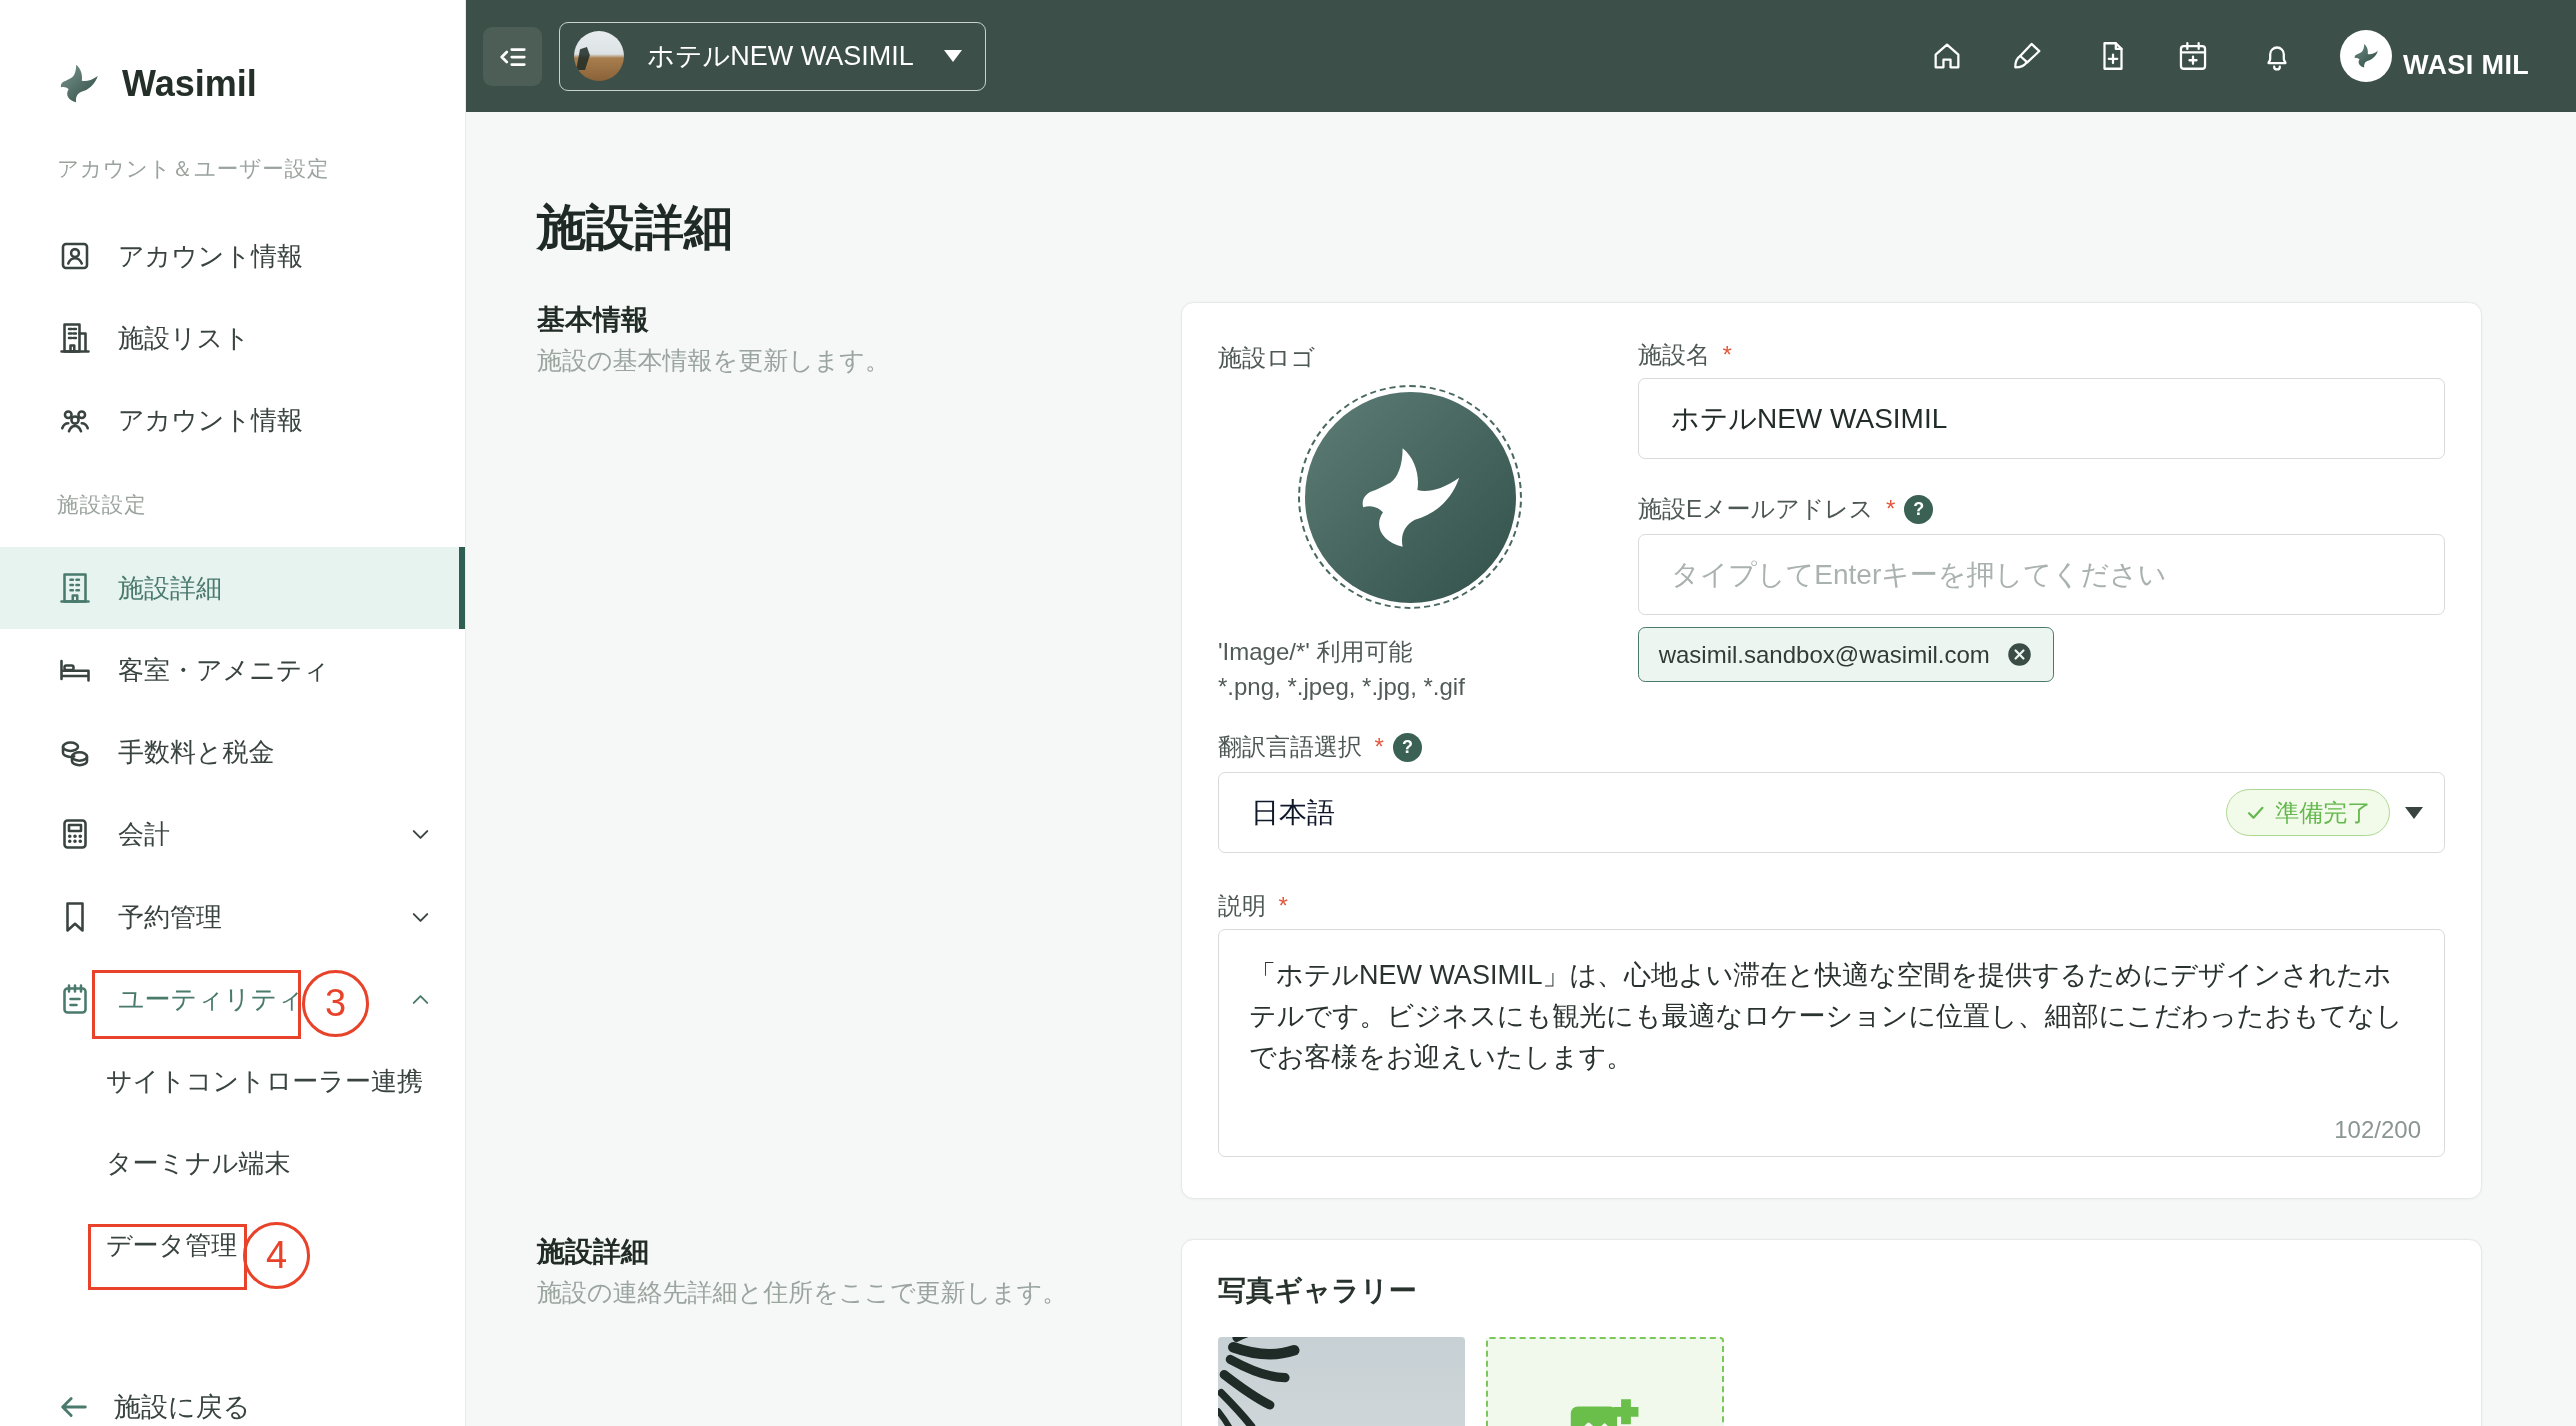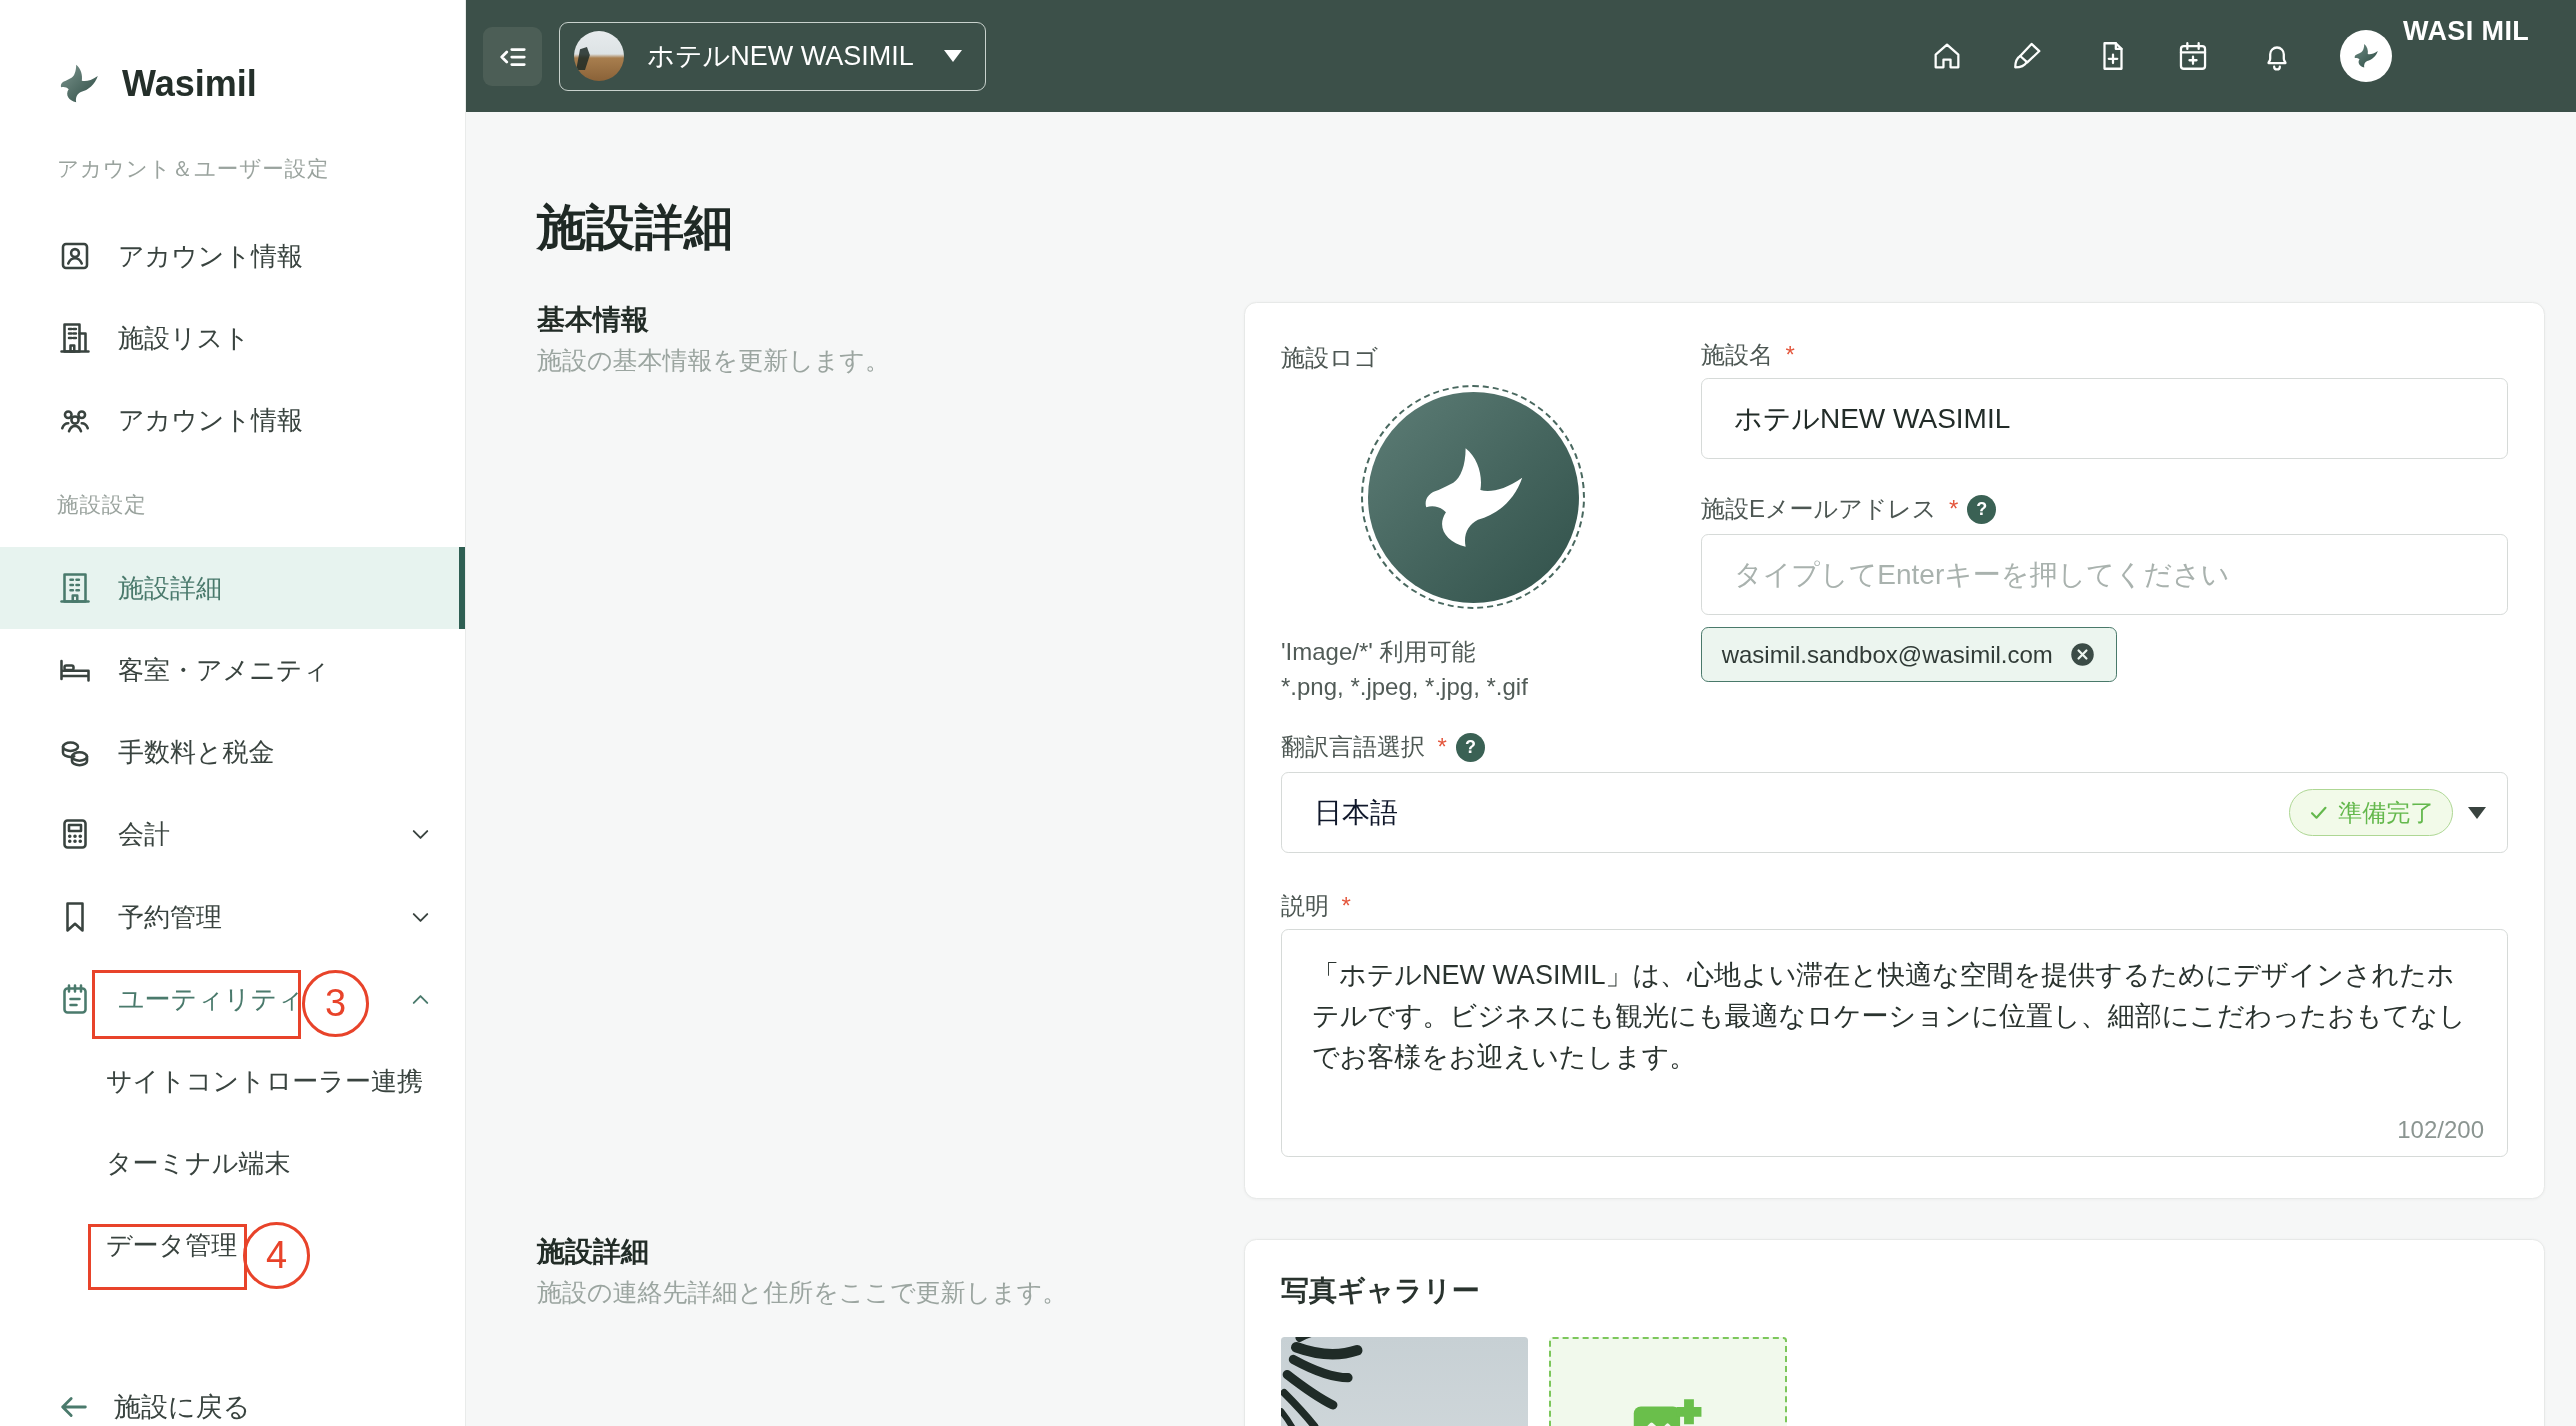--- a/index.html
+++ b/index.html
@@ -45,30 +45,30 @@
   .prop-avatar .palm{position:absolute;left:1.8px;top:16px;width:19.7px;height:23px;background:#1d2a26;
                      clip-path:polygon(0 100%,20% 10%,55% 0,70% 35%,45% 100%);opacity:.85;}
   .prop-label{color:#fff;font-size:27px;margin-left:23px;flex:1;}
   .caret-down-white{width:0;height:0;border-left:9.8px solid transparent;border-right:9.8px solid transparent;
                     border-top:12.5px solid #fff;margin-right:23px;}
   .tb-icon{position:absolute;top:39px;width:34px;height:34px;cursor:pointer;}
   .tb-icon svg{width:34px;height:34px;stroke:#fdfefd;fill:none;stroke-width:1.6;stroke-linecap:round;stroke-linejoin:round;}
   .tb-avatar{position:absolute;top:29.5px;width:52px;height:52px;border-radius:50%;background:#fff;
              display:flex;align-items:center;justify-content:center;cursor:pointer;}
   .tb-avatar svg{width:32px;height:29.5px;}
-  .tb-user{position:absolute;top:16px;height:121px;display:flex;align-items:flex-start;
+  .tb-user{position:absolute;top:5px;height:121px;display:flex;align-items:center;
            color:#fff;font-size:27px;font-weight:bold;letter-spacing:0.4px;}
 
   
   .main{position:absolute;left:465px;right:0;top:112px;bottom:0;background:#f6f7f7;}
   .page-title{position:absolute;left:72px;top:83px;font-size:49px;font-weight:700;color:#1f2925;}
   .sec-head{position:absolute;left:72px;font-size:28px;font-weight:700;color:#222c27;}
   .sec-sub{position:absolute;left:72px;font-size:25px;color:#9ba5a0;}
 
-  .card{position:absolute;left:779px;width:1301px;background:#fff;border:0.9px solid #e7e9e8;
+  .card{position:absolute;left:716px;width:1301px;background:#fff;border:0.9px solid #e7e9e8;
         border-radius:12.5px;box-shadow:0 0.9px 2.7px rgba(20,30,26,.04);box-sizing:border-box;}
   .card1{top:190px;height:897px;}
   .card2{top:1127px;height:340px;}
 
   .fld-label{position:absolute;font-size:24px;color:#4d5753;display:flex;align-items:center;gap:9px;}
   .req{color:#e4573d;margin-left:3.6px;}
   .help-dot{width:29px;height:29px;border-radius:50%;background:#3a6154;color:#fff;font-size:18px;
             font-weight:bold;display:flex;align-items:center;justify-content:center;}
   .ipt{position:absolute;height:81px;border:1.3px solid #d6dad8;border-radius:7.2px;background:#fff;
        font-size:28px;color:#222c28;padding:0 32px;box-sizing:border-box;outline:none;

